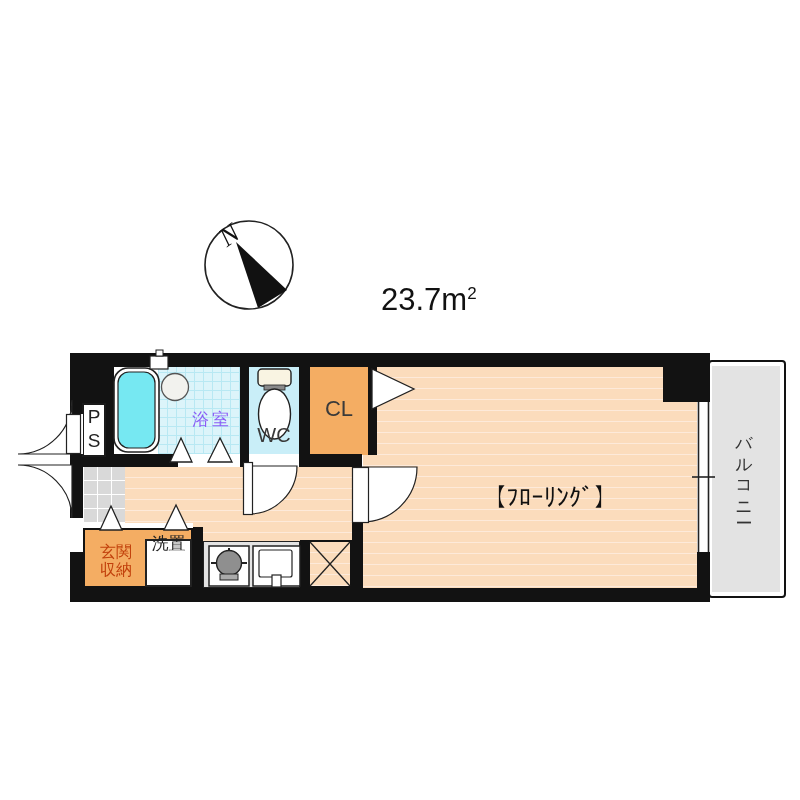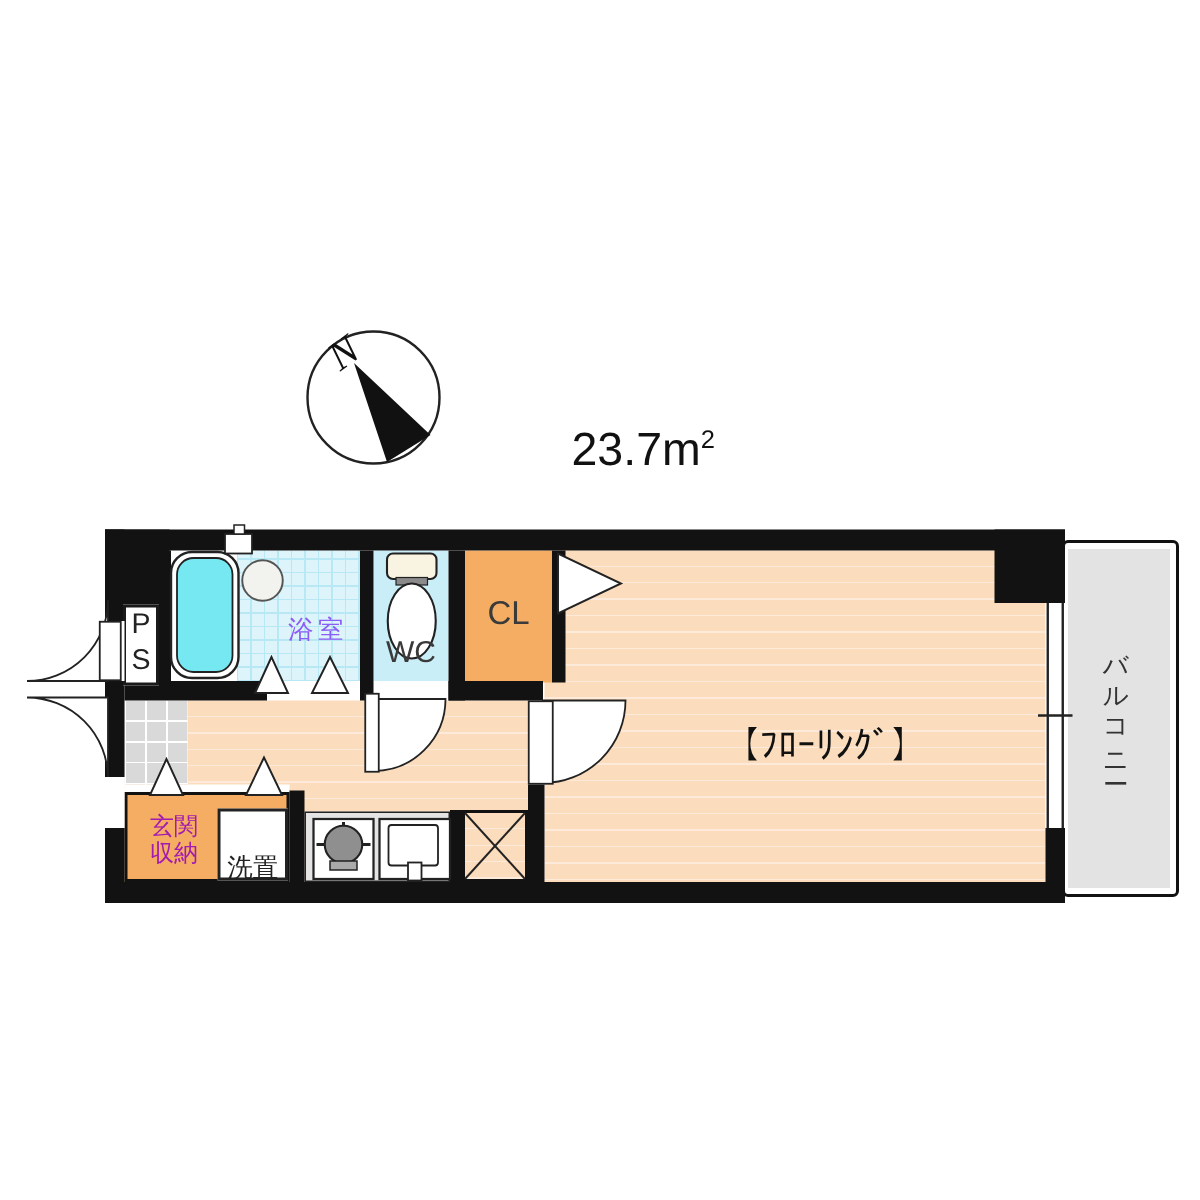--- a/index.html
+++ b/index.html
@@ -153,17 +153,17 @@
     </g>
   </svg>
 
   <div class="label" style="left:82px;top:405px;width:24px;font-size:19px;line-height:1.25;color:#222;">P
 S</div>
   <div class="label" style="left:184px;top:410px;width:56px;font-size:17px;letter-spacing:3px;color:#8b5cf6;">浴室</div>
   <div class="label" style="left:251px;top:423px;width:46px;font-size:20px;color:#3a3a3a;">WC</div>
   <div class="label" style="left:312px;top:396px;width:54px;font-size:22px;color:#3a3a3a;">CL</div>
   <div class="label" style="left:430px;top:470px;width:240px;font-size:25px;color:#111;margin-top:12px;">【ﾌﾛｰﾘﾝｸﾞ】</div>
   <div class="label" style="left:733px;top:424px;font-size:17px;letter-spacing:3px;color:#333;writing-mode:vertical-rl;">バルコニー</div>
-  <div class="label" style="left:88px;top:543px;width:56px;font-size:16px;line-height:1.15;color:#a21caf;">玄関
+  <div class="label" style="left:88px;top:543px;width:56px;font-size:16px;line-height:1.15;color:#c2410c;">玄関
 収納</div>
-  <div class="label" style="left:146px;top:569px;width:45px;font-size:17px;color:#222;">洗置</div>
+  <div class="label" style="left:146px;top:534px;width:45px;font-size:17px;color:#222;">洗置</div>
 
 </div>
 
 </body></html>

